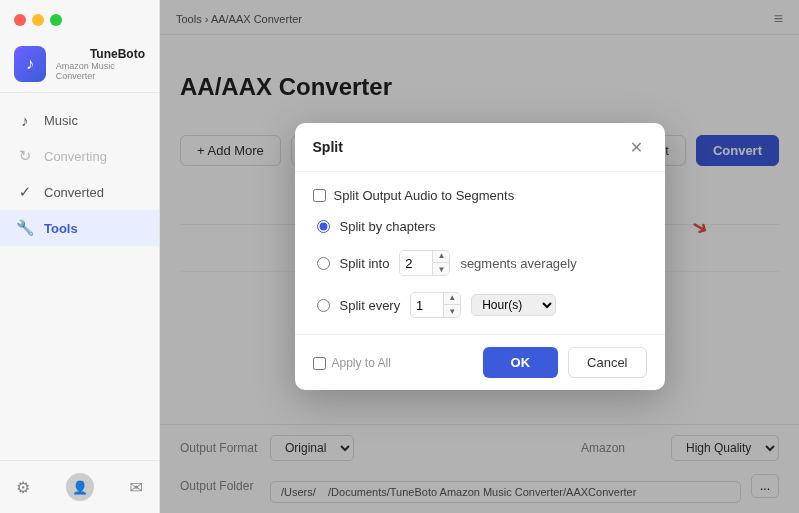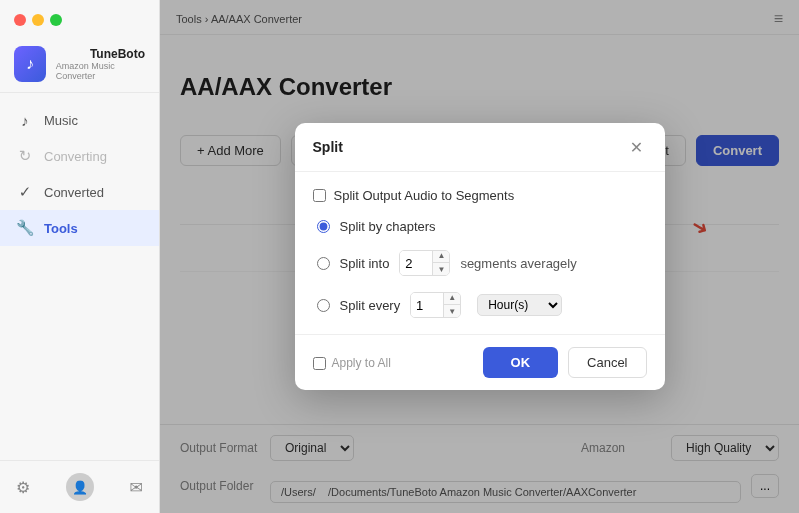--- a/index.html
+++ b/index.html
@@ -281,21 +281,20 @@
       background: #f8f8f8;
       border: none;
       line-height: 1;
     }
     .spin-btn:first-child { border-bottom: 1px solid #ddd; }
     .unit-select {
       padding: 2px 6px;
       border: 1px solid #ddd;
       border-radius: 5px;
       font-size: 12px;
-      margin-left: 6px;
       cursor: pointer;
     }
     .segments-text { font-size: 13px; color: #555; }
 
     .modal-footer {
       display: flex; align-items: center; justify-content: space-between;
       padding: 12px 18px;
       border-top: 1px solid #eee;
     }
     .apply-check {

